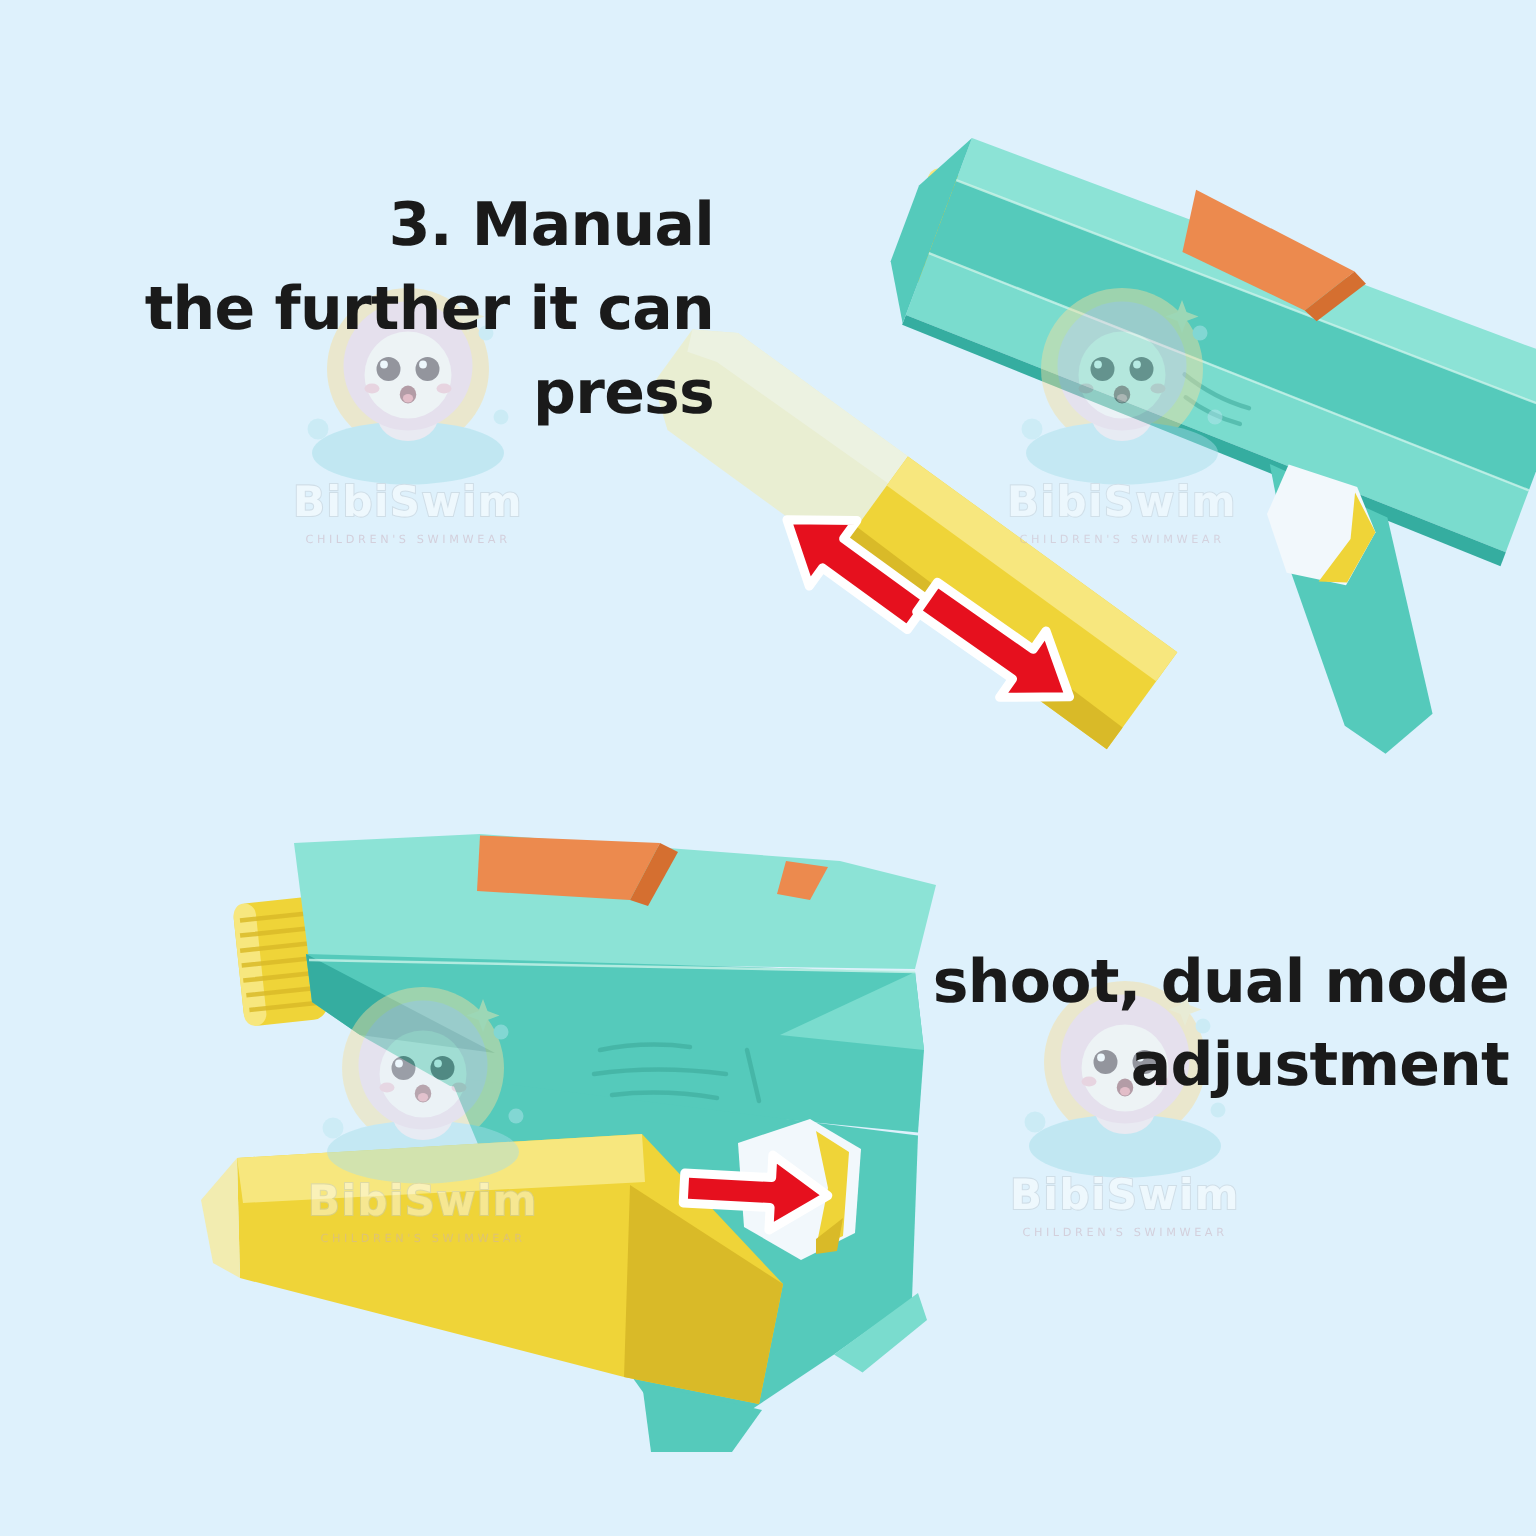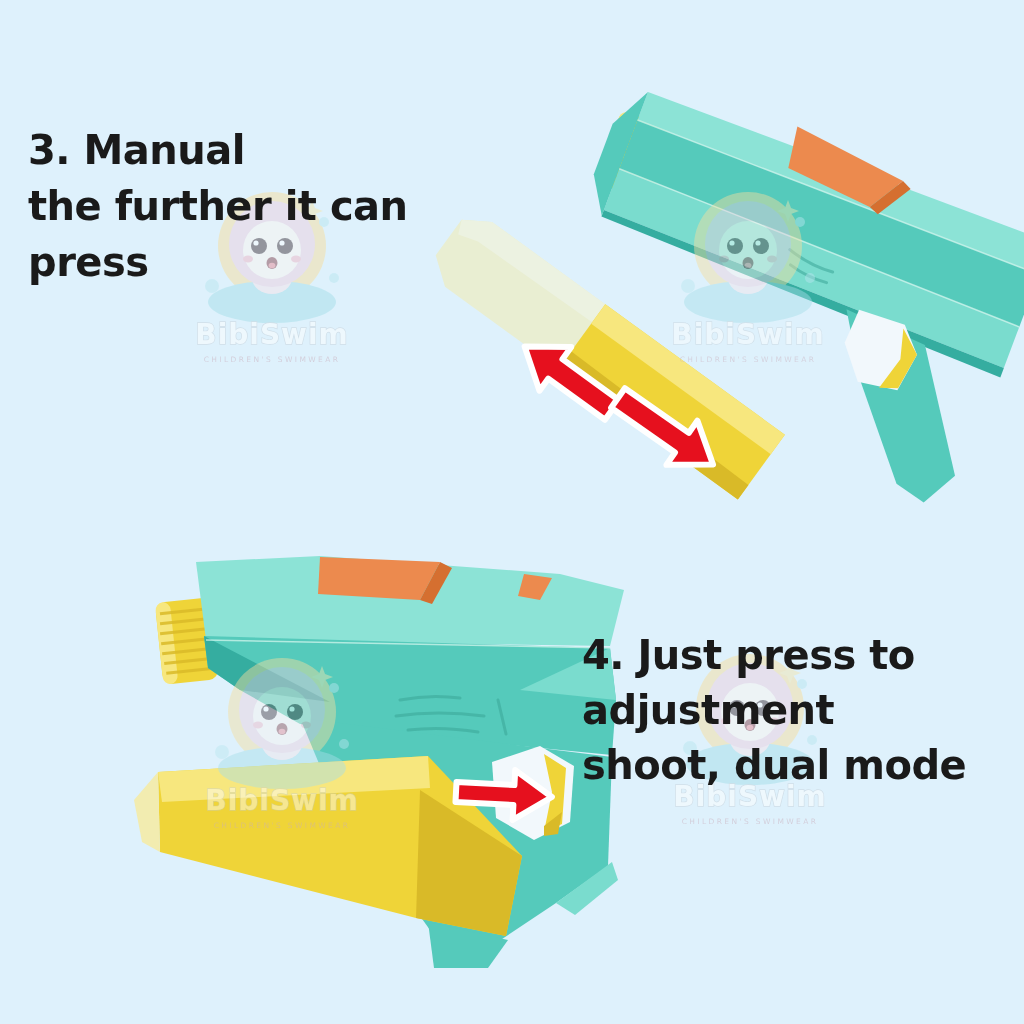--- a/index.html
+++ b/index.html
@@ -9,21 +9,21 @@
     --gun-yellow:#efd438; --gun-yellow-light:#f7e77e; --gun-yellow-dark:#d9ba28; --gun-yellow-ghost:#f2ecb0;
     --gun-orange:#ec8a4e; --gun-orange-dark:#d56f30;
     --arrow-red:#e6101e; --arrow-outline:#ffffff;
     --watermark-text-fill:#ffffff; --watermark-text-stroke:#c2ccd4; --watermark-subtitle:#c9aebb;
     --trigger-hole:#f2f8fc;
   }
   html,body{margin:0;padding:0;background:var(--background);}
   .stage{position:relative;width:1024px;height:1024px;overflow:hidden;background:var(--background);
          font-family:"DejaVu Sans",sans-serif;}
   .stage svg{position:absolute;left:0;top:0;}
-  .step-text{position:absolute;color:var(--text);font-weight:600;text-align:left;
+  .step-text{position:absolute;color:var(--text);font-weight:600;text-align:right;
              font-size:40px;line-height:56px;letter-spacing:-0.5px;z-index:3;}
   #step3{left:28px;top:122px;width:448px;}
   #step4{left:582px;top:628px;width:424px;line-height:55px;}
 
   .f-teal{fill:var(--gun-teal);} .f-teal-lt{fill:var(--gun-teal-light);}
   .f-teal-lr{fill:var(--gun-teal-lighter);} .f-teal-dk{fill:var(--gun-teal-dark);}
   .f-yel{fill:var(--gun-yellow);} .f-yel-lt{fill:var(--gun-yellow-light);}
   .f-yel-dk{fill:var(--gun-yellow-dark);} .f-ghost{fill:var(--gun-yellow-ghost);}
   .f-org{fill:var(--gun-orange);} .f-org-dk{fill:var(--gun-orange-dark);}
   .f-hole{fill:var(--trigger-hole);}
@@ -166,18 +166,17 @@
   <use href="#wm-def" x="282" y="746" opacity="0.45"></use>
 </svg>
 
 <div class="step-text" id="step3">
   <div>3. Manual</div>
   <div>the further it can</div>
   <div>press</div>
 </div>
 
 <div class="step-text" id="step4">
-  <div>4. Just press to</div>
+  <div>shoot, dual mode</div>
   <div>adjustment</div>
-  <div>shoot, dual mode</div>
 </div>
 
 </div>
 
 </body></html>

